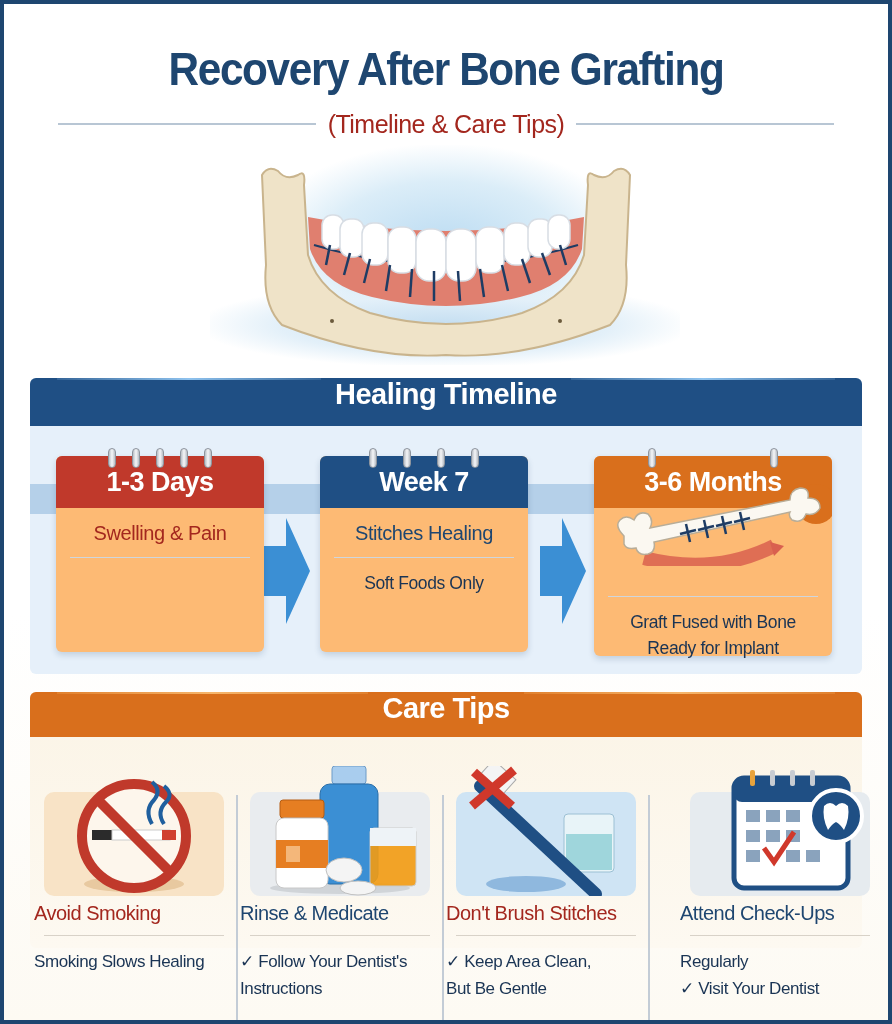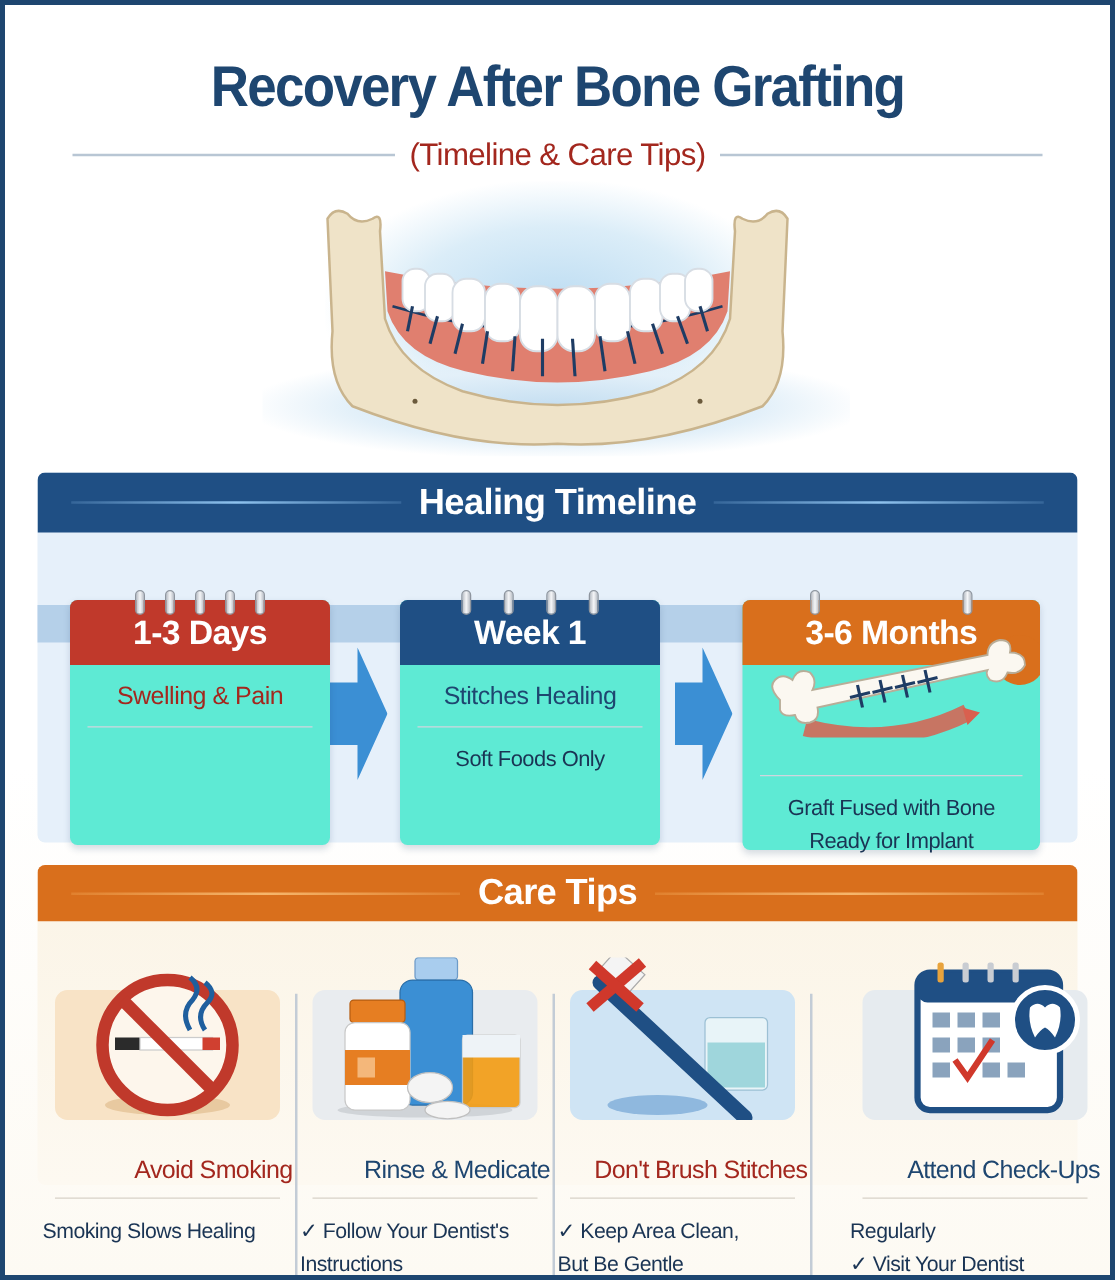--- a/index.html
+++ b/index.html
@@ -43,21 +43,21 @@
     position: absolute; left: 20px; top: 140px; width: 470px; height: 80px;
     background: radial-gradient(ellipse at center, #c4def1 0%, #e3f0f9 50%, rgba(255,255,255,0) 75%);
   }
   .hero svg { position: absolute; left: 0; top: 0; }
 
   
   .panel {
     position: absolute; left: 30px; width: 832px; border-radius: 6px; overflow: hidden;
   }
   .panel-header {
-    height: 48px; display: flex; align-items: center; padding: 0 27px; gap: 14px;
+    height: 48px; display: flex; padding: 0 27px; gap: 14px;
   }
   .panel-header .line { flex: 1; height: 2px; }
   .panel-title {
     color: #ffffff; font-weight: bold; font-size: 29px; white-space: nowrap;
     letter-spacing: -0.5px;
   }
   .timeline { top: 378px; height: 296px; background: #e6f0fa; }
   .timeline .panel-header { background: #1f4f84; }
   .timeline .panel-header .line { background: linear-gradient(90deg, rgba(140,190,235,0.2), #8ec2ee, rgba(140,190,235,0.2)); }
   .care { top: 692px; height: 256px; background: linear-gradient(#fbf4e6, #fdf9f1); }
@@ -67,22 +67,22 @@
   
   .track {
     position: absolute; left: 30px; top: 484px; width: 800px; height: 30px;
     background: #b5d0e9;
   }
   .arrow {
     position: absolute; width: 46px; height: 106px;
   }
   
   .tcard {
-    position: absolute; top: 480px; width: 208px; height: 196px;
-    background: #5eead4; border-radius: 6px;
+    position: absolute; top: 456px; width: 208px; height: 196px;
+    background: #fdba74; border-radius: 6px;
     box-shadow: 0 3px 6px rgba(30,60,100,0.18);
   }
   .tcard-head {
     height: 52px; border-radius: 6px 6px 0 0; display: flex; align-items: center;
     justify-content: center; color: #fff; font-weight: bold; font-size: 27px;
     letter-spacing: -0.5px; position: relative;
   }
   .rings { position: absolute; top: -8px; left: 0; right: 0; display: flex; justify-content: center; gap: 16px; }
   .ring {
     width: 8px; height: 20px; border-radius: 4px;
@@ -103,21 +103,21 @@
     position: absolute; top: 766px; width: 200px;
   }
   .tip-illus {
     width: 180px; height: 130px; margin: 0 auto; position: relative;
   }
   .tip-bg {
     position: absolute; left: 0; top: 26px; width: 180px; height: 104px; border-radius: 10px;
   }
   .tip-illus svg { position: absolute; left: 0; top: 0; }
   .tip-title {
-    text-align: right; font-size: 20px; margin-top: 29px; letter-spacing: -0.5px;
+    text-align: left; font-size: 20px; margin-top: 6px; letter-spacing: -0.5px;
     white-space: nowrap;
   }
   .tip-rule { height: 1px; background: #d8d2c8; margin: 10px 10px 12px; }
   .tip-desc {
     text-align: left; color: #1a3454; font-size: 17px; line-height: 27px;
     letter-spacing: -0.4px;
   }
   .vdiv {
     position: absolute; top: 795px; width: 2px; height: 225px; background: #c3ccd6;
   }
@@ -211,21 +211,21 @@
 </div>
 
 <div class="tcard" style="left:320px;">
   <div class="tcard-head" style="background:#1f4f84;">
     <div class="rings" style="gap:26px;">
       <div class="ring"></div>
         <div class="ring"></div>
         <div class="ring"></div>
         <div class="ring"></div>
     </div>
-    <span>Week 1</span>
+    <span>Week 7</span>
   </div>
   <div class="tcard-sub navy">Stitches Healing</div>
   <div class="tcard-rule"></div>
   <div class="tcard-desc">Soft Foods Only</div>
 </div>
 
 <div class="tcard" style="left:594px; width:238px; height:200px;">
   <div class="tcard-head" style="background:#d96f1c; justify-content:center; ">
     <div class="rings" style="gap:114px;">
       <div class="ring"></div>

